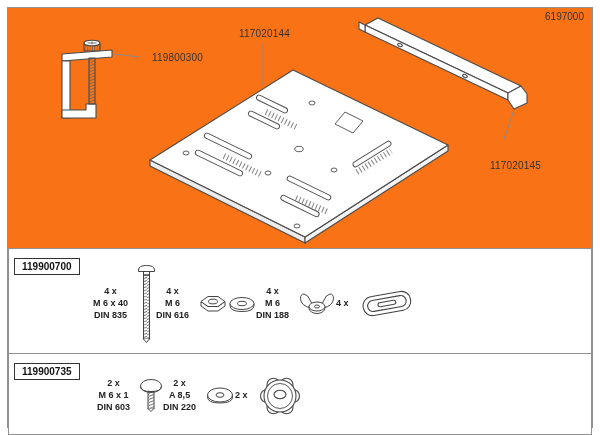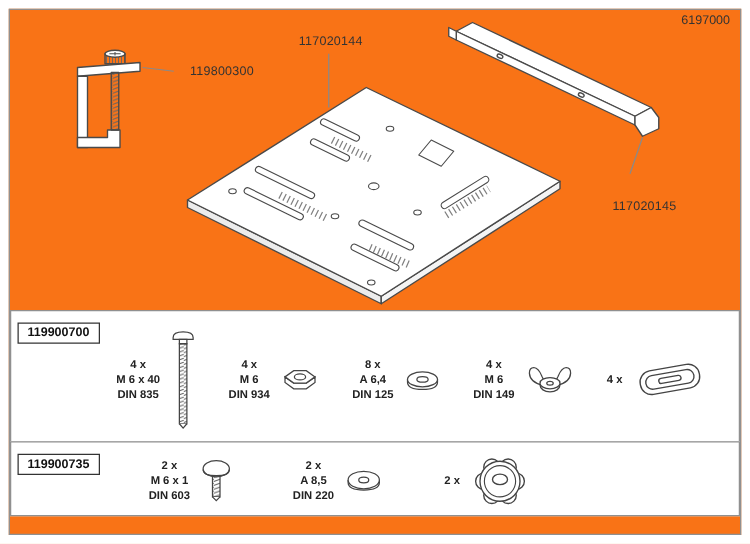--- a/index.html
+++ b/index.html
@@ -7,23 +7,23 @@
     font-family:"Liberation Sans", sans-serif; }
   body { position:relative; overflow:hidden; }
   .frame { position:absolute; inset:7px; border:1px solid #909090; background:#f97316; }
   .diagram-svg { position:absolute; left:0; top:0; width:584px; height:240px; display:block; }
   .doc-number { position:absolute; right:8px; top:3px; font-size:10px; color:#333; }
   .plabel { position:absolute; font-size:10px; color:#333; letter-spacing:.2px; }
   .lbl-clamp { left:144px; top:44px;text-align:right; }
   .lbl-plate { left:231px; top:20px; }
   .lbl-rail  { left:482px; top:132px;margin-top:20px; }
   .hw-row { position:absolute; left:0; right:0; border:1px solid #909090; background:#fff;
-            display:flex; align-items:center; justify-content:space-between; }
+            display:flex; align-items:center; }
   .row1 { top:240px; height:106px; padding:6px 26px 0 84px; }
-  .row2 { top:345px; height:60px;  padding:4px 168px 0 110px; }
+  .row2 { top:345px; height:82px;  padding:4px 168px 0 88px; }
   .set-badge { position:absolute; left:5px; top:9px; border:1px solid #333;
                padding:2px 7px; font-size:10px; font-weight:bold; color:#111; background:#fff; }
   .hw-item { display:flex; align-items:center; gap:9px;font-weight:bold; }
   .hw-text { font-size:9px; color:#222; text-align:center; line-height:1.3; white-space:nowrap; }
   svg { display:block; }
 </style>
 </head>
 <body>
 
 <div class="frame">
@@ -120,47 +120,42 @@
         <rect x="6.5" y="7.5" width="6" height="3.5" fill="#fff" stroke="#444"></rect>
         <rect x="6.5" y="11" width="6" height="64" fill="url(#thB)" stroke="#444"></rect>
         <path d="M6.5 75 L9.5 78.5 L12.5 75" fill="#fff" stroke="#444"></path>
       </svg>
     </div>
 
     <div class="hw-item">
       <div class="hw-text">
         <div>4 x</div>
         <div>M 6</div>
-        <div>DIN 934</div>
+        <div>DIN 616</div>
       </div>
       <svg width="30" height="22" viewBox="0 0 30 22">
         <polygon points="3,8.5 10,13.5 20,13.5 27,8.5 27,13 20,18 10,18 3,13" fill="#fff" stroke="#444"></polygon>
         <polygon points="3,8.5 10,3.5 20,3.5 27,8.5 20,13.5 10,13.5" fill="#fff" stroke="#444"></polygon>
         <ellipse cx="15" cy="8.5" rx="4.5" ry="2.4" fill="#fff" stroke="#444"></ellipse>
       </svg>
     </div>
 
     <div class="hw-item">
-      <div class="hw-text">
-        <div>8 x</div>
-        <div>A 6,4</div>
-        <div>DIN 125</div>
-      </div>
       <svg width="28" height="17" viewBox="0 0 28 17">
         <path d="M2 7.5 L2 9.5 Q2 15.5 14 15.5 Q26 15.5 26 9.5 L26 7.5" fill="#fff" stroke="#444"></path>
         <ellipse cx="14" cy="7.5" rx="12" ry="6" fill="#fff" stroke="#444"></ellipse>
         <ellipse cx="14" cy="7.5" rx="4.5" ry="2.2" fill="#fff" stroke="#444"></ellipse>
       </svg>
     </div>
 
     <div class="hw-item">
       <div class="hw-text">
         <div>4 x</div>
         <div>M 6</div>
-        <div>DIN 149</div>
+        <div>DIN 188</div>
       </div>
       <svg width="38" height="27" viewBox="0 0 38 27">
         <g fill="#fff" stroke="#444" stroke-linejoin="round">
           <path d="M13 17 Q3 15 2.5 7.5 Q2.5 3 6 3 Q10 3.5 12.5 10 L14 13 Z"></path>
           <path d="M25 17 Q35 15 35.5 7.5 Q35.5 3 32 3 Q28 3.5 25.5 10 L24 13 Z"></path>
           <ellipse cx="19" cy="17" rx="8" ry="5.5"></ellipse>
           <ellipse cx="19" cy="15.5" rx="8" ry="4.5"></ellipse>
           <ellipse cx="19" cy="15.5" rx="2.6" ry="1.5"></ellipse>
         </g>
       </svg>

